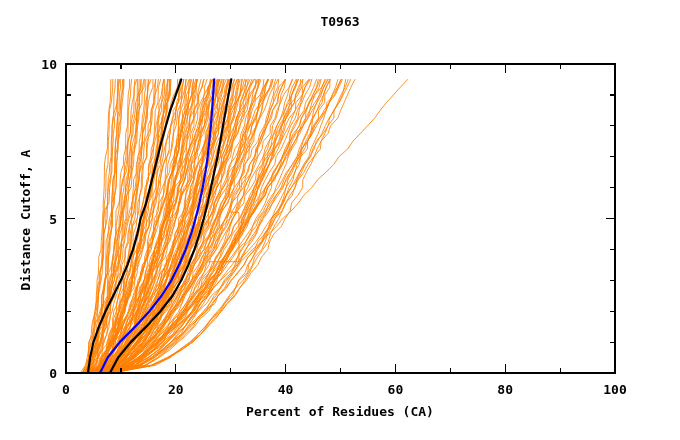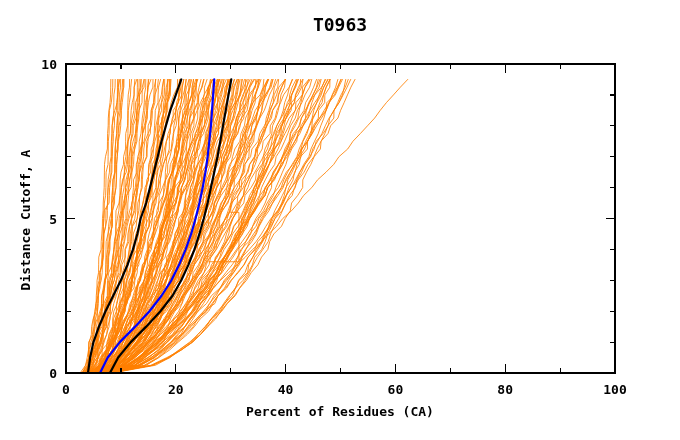--- a/index.html
+++ b/index.html
@@ -15,21 +15,21 @@
     overflow: hidden;
     font-family: "DejaVu Sans Mono", "Liberation Mono", monospace;
   }
   #chart-title {
     position: absolute;
     left: 0;
     top: 14px;
     width: 680px;
     text-align: center;
     font-family: "DejaVu Sans Mono", "Liberation Mono", monospace;
-    font-size: 18px;
+    font-size: 13px;
     font-weight: bold;
     color: #000000;
     letter-spacing: 0px;
   }
   #plot-svg {
     position: absolute;
     left: 0;
     top: 0;
   }
   .axis-label {

